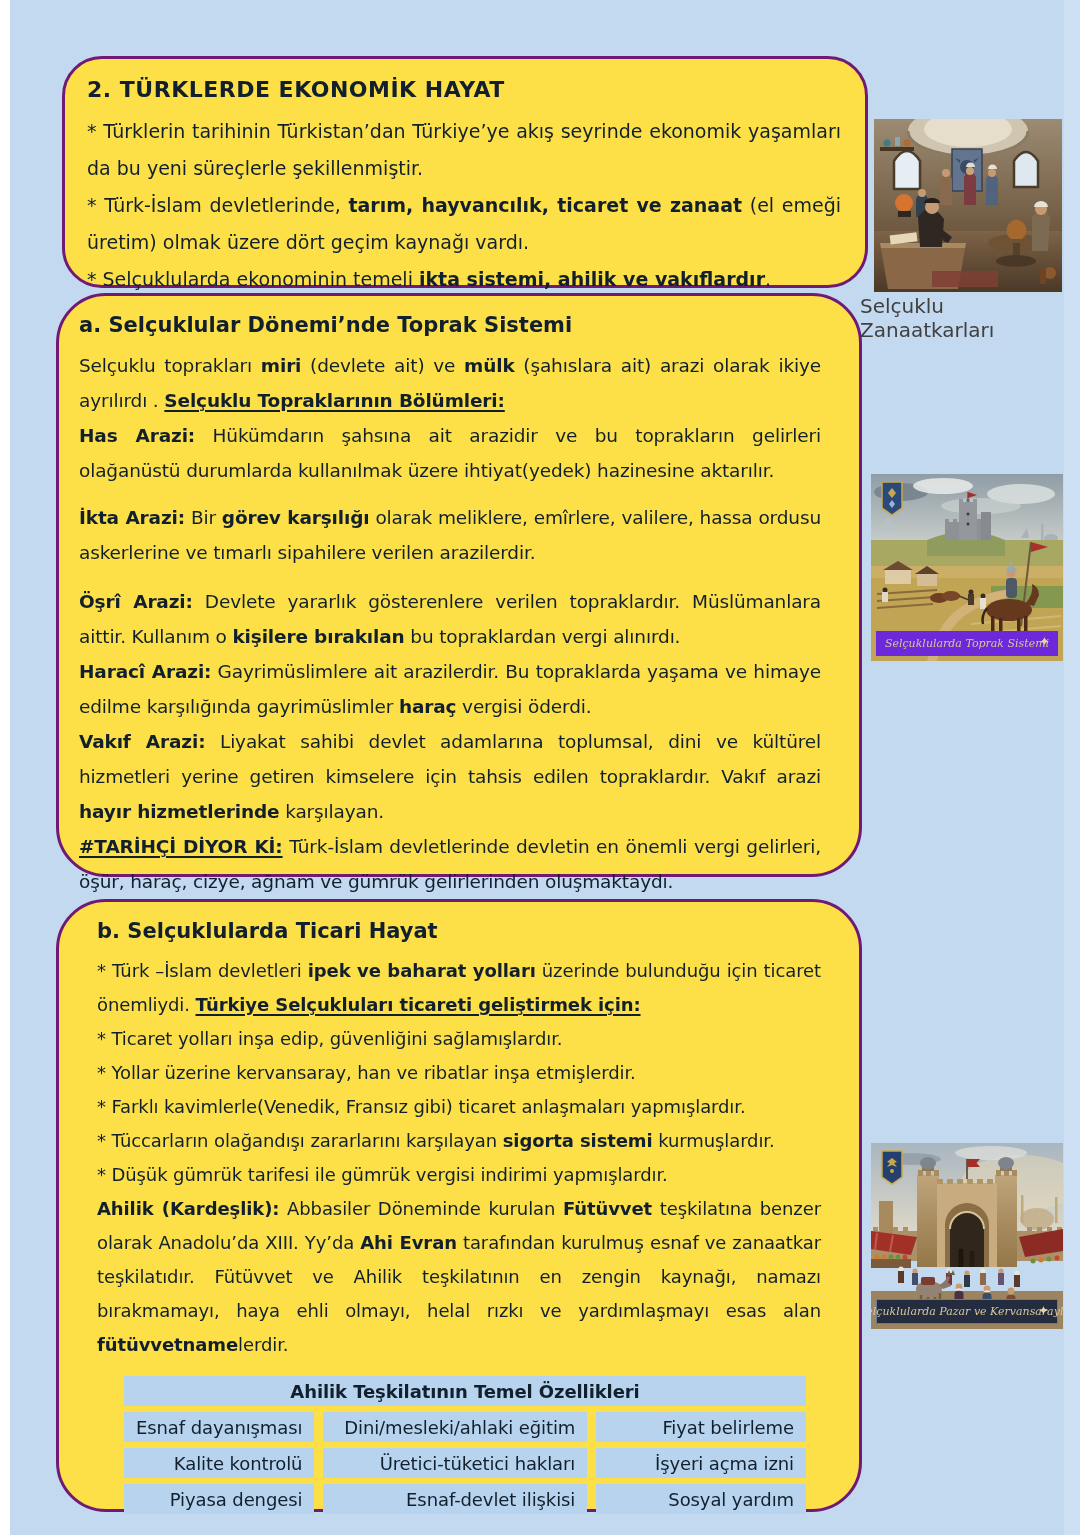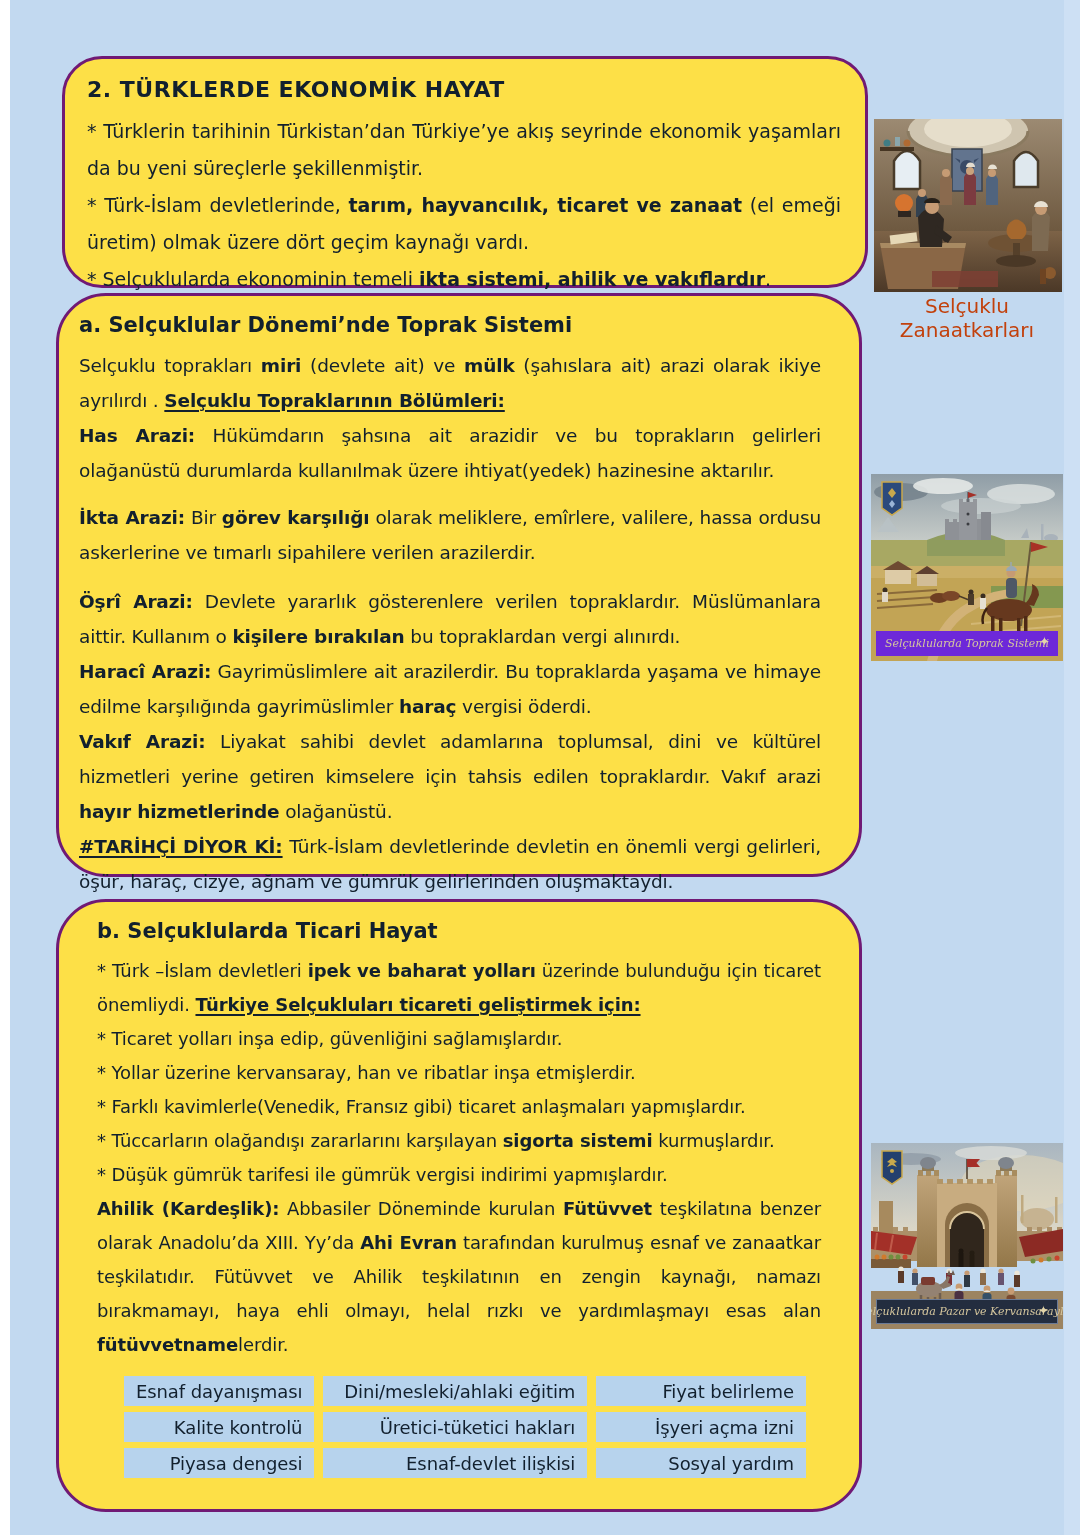--- a/index.html
+++ b/index.html
@@ -32,22 +32,22 @@
             text-align:right;white-space:nowrap;}
   table.ahi th{font-weight:bold;text-align:center;}
   .c1{width:27%;} .c2{width:40%;} .c3{width:33%;}
 
   
   .pic{position:absolute;overflow:hidden;}
   #img1{left:874px;top:119px;width:188px;height:173px;}
   #img2{left:871px;top:474px;width:192px;height:187px;}
   #img3{left:871px;top:1143px;width:192px;height:186px;}
   .pic svg{display:block;width:100%;height:100%;}
-  .caption-below{position:absolute;left:860px;top:294px;width:214px;text-align:center;
-            font-size:20px;color:#c2410c;}
+  .caption-below{position:absolute;left:860px;top:294px;width:214px;text-align:left;
+            font-size:20px;color:#404040;}
   .band{position:absolute;left:5px;right:5px;bottom:5px;height:25px;background:#6d28d9;
         display:flex;align-items:center;justify-content:center;color:#d6c79e;
         font-family:"DejaVu Serif",serif;font-style:italic;font-size:11px;white-space:nowrap;}
   #img3 .band{border:1px solid #6a7a96;background:#232d3f;}
   .band .orn{position:absolute;right:8px;top:3px;font-style:normal;font-size:13px;color:#e2d5aa;}
   .banner-ico{position:absolute;left:9px;top:6px;width:24px;height:36px;}
   .banner-ico svg{display:block;width:100%;height:100%;}
 </style>
 </head>
 <body>
@@ -63,36 +63,39 @@
     <p><span>* Selçuklularda ekonominin temeli </span><span class="b">ikta sistemi, ahilik ve vakıflardır</span><span>.</span></p>
   </div>
 
   <div class="box" id="box2">
     <h2>a. Selçuklular Dönemi’nde Toprak Sistemi</h2>
     <p><span>Selçuklu toprakları </span><span class="b">miri</span><span> (devlete ait) ve </span><span class="b">mülk</span><span> (şahıslara ait) arazi olarak ikiye ayrılırdı . </span><span class="b u">Selçuklu Topraklarının Bölümleri:</span></p>
     <p class="mb1"><span class="b">Has Arazi:</span><span> Hükümdarın şahsına ait arazidir ve bu toprakların gelirleri olağanüstü durumlarda kullanılmak üzere ihtiyat(yedek) hazinesine aktarılır.</span></p>
     <p class="mb2"><span class="b">İkta Arazi:</span><span> Bir </span><span class="b">görev karşılığı</span><span> olarak meliklere, emîrlere, valilere, hassa ordusu askerlerine ve tımarlı sipahilere verilen arazilerdir.</span></p>
     <p><span class="b">Öşrî Arazi:</span><span> Devlete yararlık gösterenlere verilen topraklardır. Müslümanlara aittir. Kullanım o </span><span class="b">kişilere bırakılan</span><span> bu topraklardan vergi alınırdı.</span></p>
     <p><span class="b">Haracî Arazi:</span><span> Gayrimüslimlere ait arazilerdir. Bu topraklarda yaşama ve himaye edilme karşılığında gayrimüslimler </span><span class="b">haraç</span><span> vergisi öderdi.</span></p>
-    <p><span class="b">Vakıf Arazi:</span><span> Liyakat sahibi devlet adamlarına toplumsal, dini ve kültürel hizmetleri yerine getiren kimselere için tahsis edilen topraklardır. Vakıf arazi </span><span class="b">hayır hizmetlerinde</span><span> olağanüstü.</span></p>
+    <p><span class="b">Vakıf Arazi:</span><span> Liyakat sahibi devlet adamlarına toplumsal, dini ve kültürel hizmetleri yerine getiren kimselere için tahsis edilen topraklardır. Vakıf arazi </span><span class="b">hayır hizmetlerinde</span><span> karşılayan.</span></p>
     <p><span class="b u">#TARİHÇİ DİYOR Kİ:</span><span> Türk-İslam devletlerinde devletin en önemli vergi gelirleri, öşür, haraç, cizye, ağnam ve gümrük gelirlerinden oluşmaktaydı.</span></p>
   </div>
 
   <div class="box" id="box3">
     <h2>b. Selçuklularda Ticari Hayat</h2>
     <p><span>* Türk –İslam devletleri  </span><span class="b">ipek ve baharat yolları</span><span> üzerinde bulunduğu için ticaret önemliydi. </span><span class="b u">Türkiye Selçukluları ticareti geliştirmek için:</span></p>
     <p><span>* Ticaret yolları inşa edip, güvenliğini sağlamışlardır.</span></p>
     <p><span>* Yollar üzerine kervansaray, han ve ribatlar inşa etmişlerdir.</span></p>
     <p><span>* Farklı kavimlerle(Venedik, Fransız gibi) ticaret anlaşmaları yapmışlardır.</span></p>
     <p><span>* Tüccarların olağandışı zararlarını karşılayan </span><span class="b">sigorta sistemi</span><span> kurmuşlardır.</span></p>
     <p><span>* Düşük gümrük tarifesi ile gümrük vergisi indirimi yapmışlardır.</span></p>
     <p><span class="b">Ahilik (Kardeşlik):</span><span> Abbasiler Döneminde kurulan </span><span class="b">Fütüvvet</span><span> teşkilatına benzer olarak Anadolu’da XIII. Yy’da </span><span class="b">Ahi Evran</span><span> tarafından kurulmuş esnaf ve zanaatkar teşkilatıdır. Fütüvvet ve Ahilik teşkilatının en zengin kaynağı, namazı bırakmamayı, haya ehli olmayı, helal rızkı ve yardımlaşmayı esas alan </span><span class="b">fütüvvetname</span><span>lerdir.</span></p>
 
     <table class="ahi">
       <tbody>
+          <tr>
+        <th colspan="3">Ahilik Teşkilatının Temel Özellikleri</th>
+      </tr>
       <tr>
         <td class="c1">Esnaf dayanışması</td>
         <td class="c2">Dini/mesleki/ahlaki eğitim</td>
         <td class="c3">Fiyat belirleme</td>
       </tr>
       <tr>
         <td>Kalite kontrolü</td>
         <td>Üretici-tüketici hakları</td>
         <td>İşyeri açma izni</td>
       </tr>

